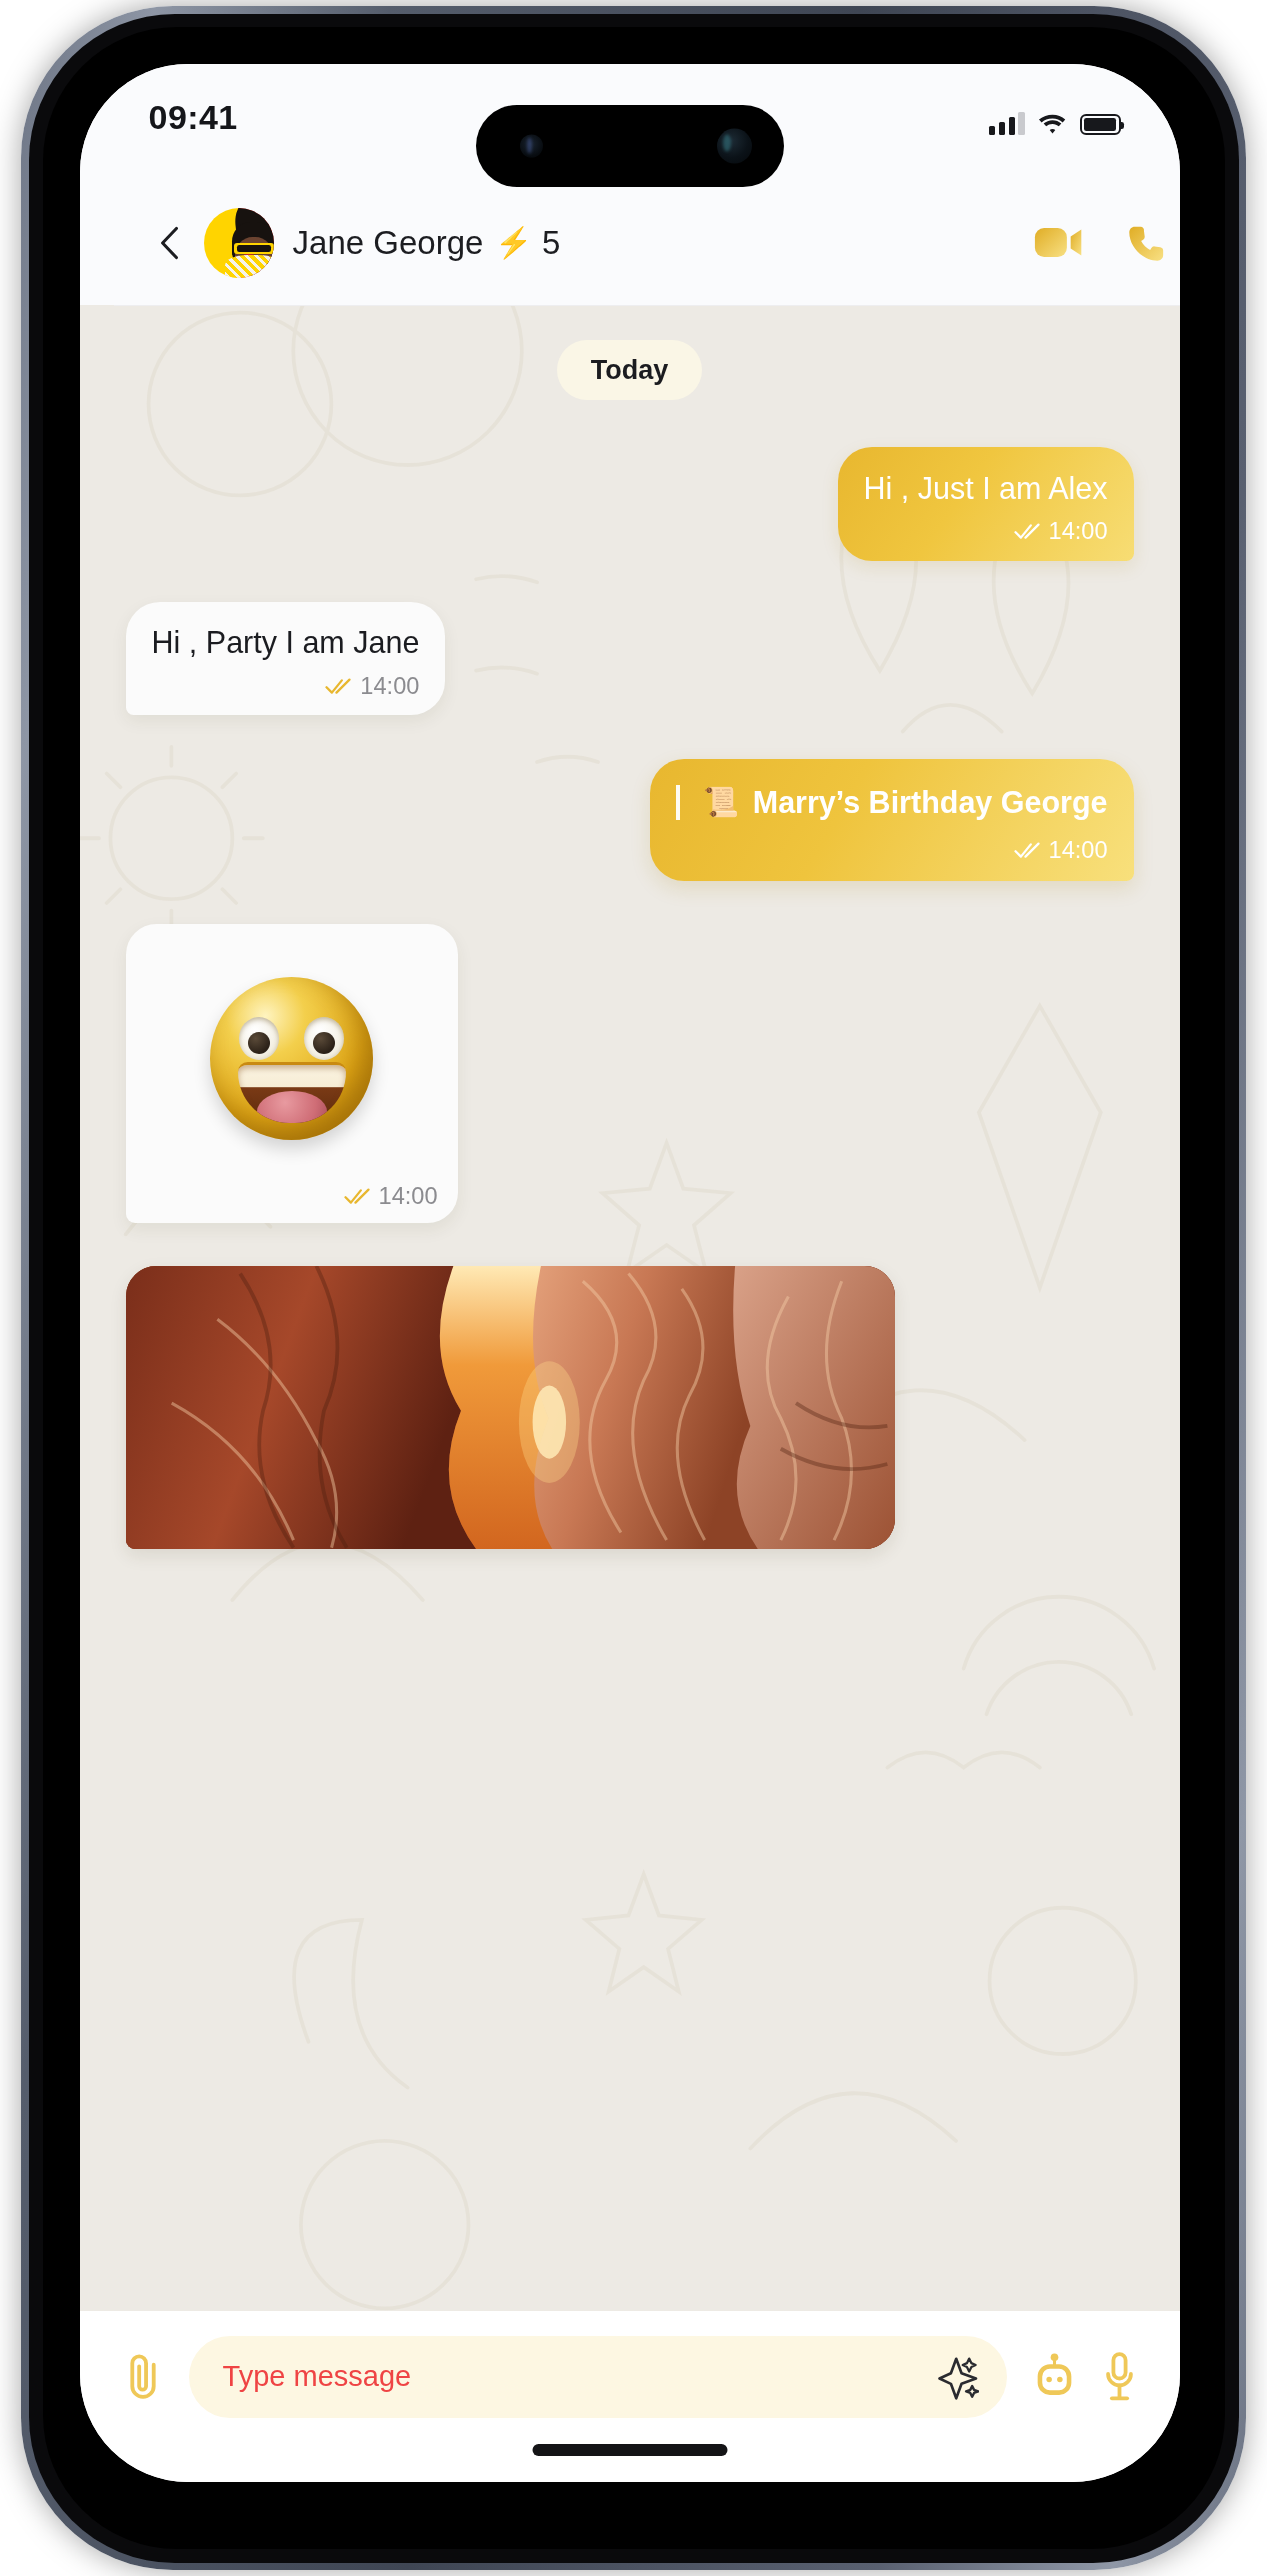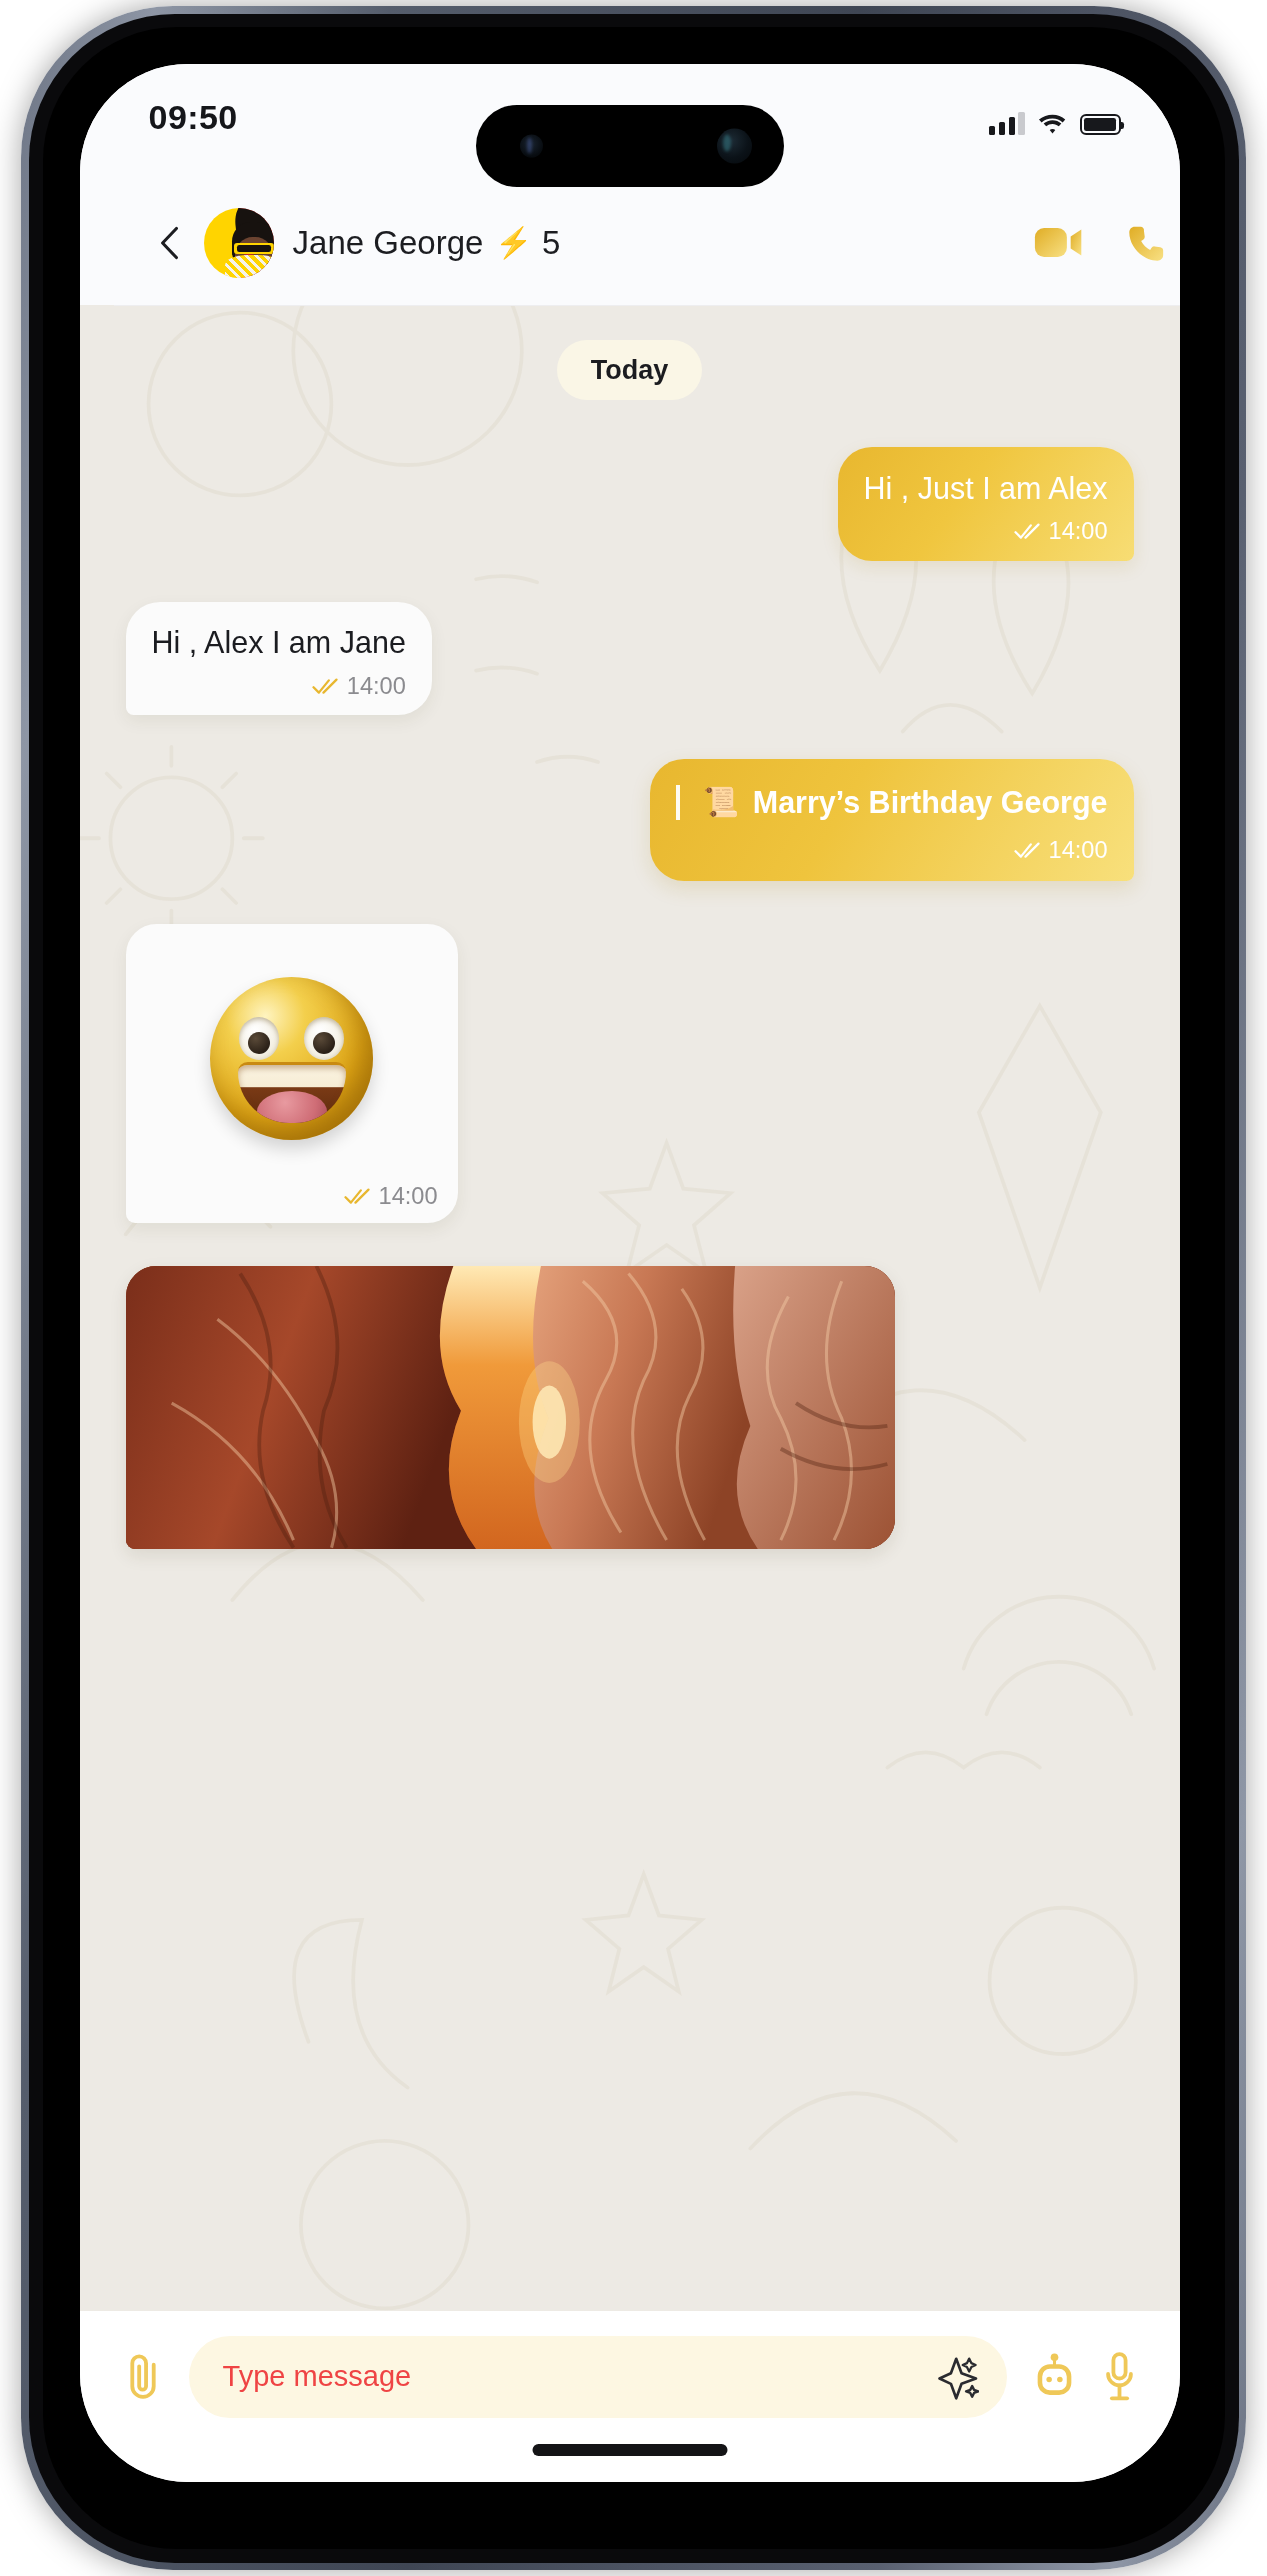--- a/index.html
+++ b/index.html
@@ -440,21 +440,21 @@
     <div class="side-btn sb-silent"></div>
     <div class="side-btn sb-volup"></div>
     <div class="side-btn sb-voldn"></div>
     <div class="side-btn sb-power"></div>
 
     <div class="phone-mid">
       <div class="phone-bezel">
         <div class="screen">
 
           <div class="statusbar">
-            <div class="status-time">09:50</div>
+            <div class="status-time">09:41</div>
             <div class="status-right">
               <span class="sig">
                 <i></i>
                   <i></i>
                   <i></i>
                   <i></i>
               </span>
               <span class="wifi">
                 <svg viewBox="0 0 38 30" width="29" height="23" aria-hidden="true">
                   <path d="M19 8.5c5.1 0 9.8 1.9 13.3 5.1l3.4-3.8C31.4 5.9 25.5 3.6 19 3.6S6.6 5.9 1.3 9.8l3.4 3.8C8.2 10.4 13 8.5 19 8.5z" fill="#17181c"></path>
@@ -571,21 +571,21 @@
                         <path d="M15 19 l 17 -17" fill="none" stroke="#ffffff" stroke-width="3" stroke-linecap="round"></path>
                       </svg>
                     </span>
                     <span>14:00</span>
                   </div>
                 </div>
               </div>
 
               <div class="row in" style="margin-bottom:44px;">
                 <div class="bubble-in">
-                  <div class="txt">Hi , Alex I am Jane</div>
+                  <div class="txt">Hi , Party I am Jane</div>
                   <div class="meta dark">
                     <span class="ticks">
                       <svg width="26" height="17" viewBox="0 0 34 22" aria-hidden="true">
                         <path d="M2 12 l 7 7 l 13 -16" fill="none" stroke="#e8b72f" stroke-width="3" stroke-linecap="round" stroke-linejoin="round"></path>
                         <path d="M15 19 l 17 -17" fill="none" stroke="#e8b72f" stroke-width="3" stroke-linecap="round"></path>
                       </svg>
                     </span>
                     <span>14:00</span>
                   </div>
                 </div>

